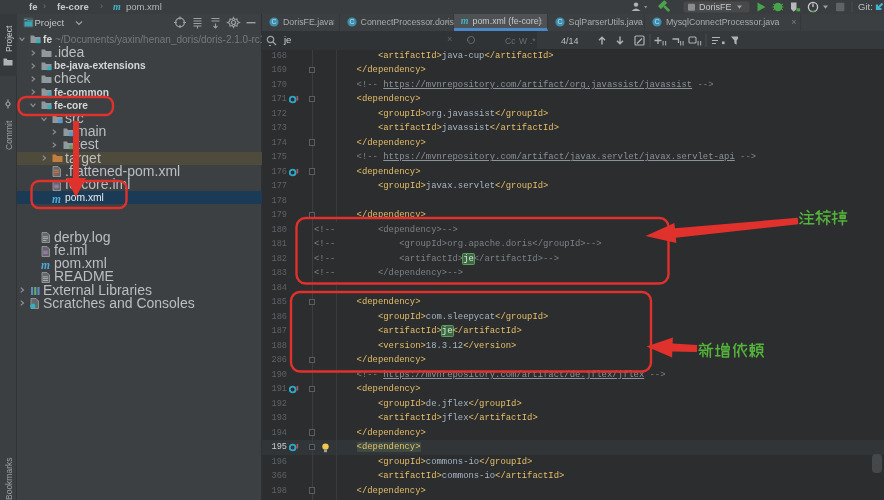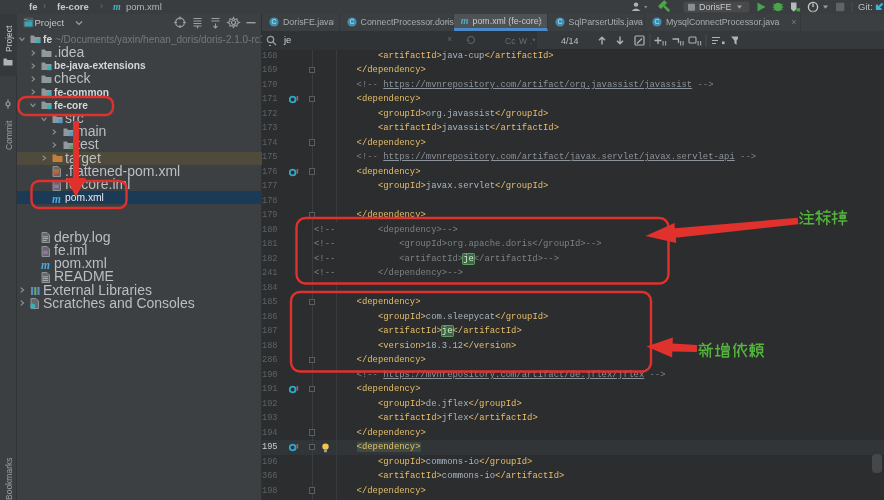--- a/index.html
+++ b/index.html
@@ -3,21 +3,21 @@
 <style>
 *{margin:0;padding:0;box-sizing:border-box}
 html,body{width:884px;height:500px;overflow:hidden;background:#2B2D2E}
 #app{position:relative;width:884px;height:500px;font-family:"Liberation Sans",sans-serif;overflow:hidden;background:#2B2D2E}
 .cl{position:absolute;height:14.5px;line-height:14.5px;font-family:"Liberation Mono",monospace;font-size:8.9px;white-space:pre;z-index:10;letter-spacing:0px}
 .cl .sp{font-family:"Liberation Mono",monospace}
 .t{color:#E8BF6A} .v{color:#A9B7C6} .c{color:#7D8287}
 .u{color:#8C939B;text-decoration:underline}
 .m{color:#DDE6DD;background:#3A6B40;box-shadow:0 0 0 1px #5E9A64;border-radius:1px}
 .hl{color:#E8BF6A;background:#3E4B43;border-radius:1px}
-.ln{position:absolute;left:262px;width:25px;text-align:left;height:14.5px;line-height:14.5px;font-family:"Liberation Mono",monospace;font-size:8.6px;color:#5E6366;z-index:9}
+.ln{position:absolute;left:262px;width:25px;text-align:right;height:14.5px;line-height:14.5px;font-family:"Liberation Mono",monospace;font-size:8.6px;color:#5E6366;z-index:9}
 .ln.cur{color:#CDD0D2}
 .fold{position:absolute;left:308.5px;width:6.5px;height:6.5px;border:1px solid #595E61;background:#2B2D2E;z-index:9}
 .gico{position:absolute;left:289px;z-index:9}
 .gico svg{display:block}
 .trow{position:absolute;left:0;top:0;width:246px;height:13.2px}
 .tt{font-size:14px;color:#BCBEC0}
 .tb{font-size:10.2px;color:#D4D6D8;font-weight:bold}
 .tw{font-size:10.3px;color:#E8EAEC}
 .tg{font-size:10px;color:#76797C}
 .trow svg{display:block}
@@ -64,21 +64,21 @@
         <rect x="7.6" y="0.8" width="1.6" height="5" rx="0.8" fill="#A35B68"></rect>
       </svg>
     </div>
     <div class="ln" style="top:179.30px">177</div>
     <div class="ln" style="top:193.80px">178</div>
     <div class="ln" style="top:208.30px">179</div>
     <div class="fold" style="top:211.90px"></div>
     <div class="ln" style="top:222.80px">180</div>
     <div class="ln" style="top:237.30px">181</div>
     <div class="ln" style="top:251.80px">182</div>
-    <div class="ln" style="top:266.30px">241</div>
+    <div class="ln" style="top:266.30px">183</div>
     <div class="ln" style="top:280.80px">184</div>
     <div class="ln" style="top:295.30px">185</div>
     <div class="fold" style="top:298.90px"></div>
     <div class="ln" style="top:309.80px">186</div>
     <div class="ln" style="top:324.30px">187</div>
     <div class="ln" style="top:338.80px">188</div>
     <div class="ln" style="top:353.30px">286</div>
     <div class="fold" style="top:356.90px"></div>
     <div class="ln" style="top:367.80px">190</div>
     <div class="ln" style="top:382.30px">191</div>

